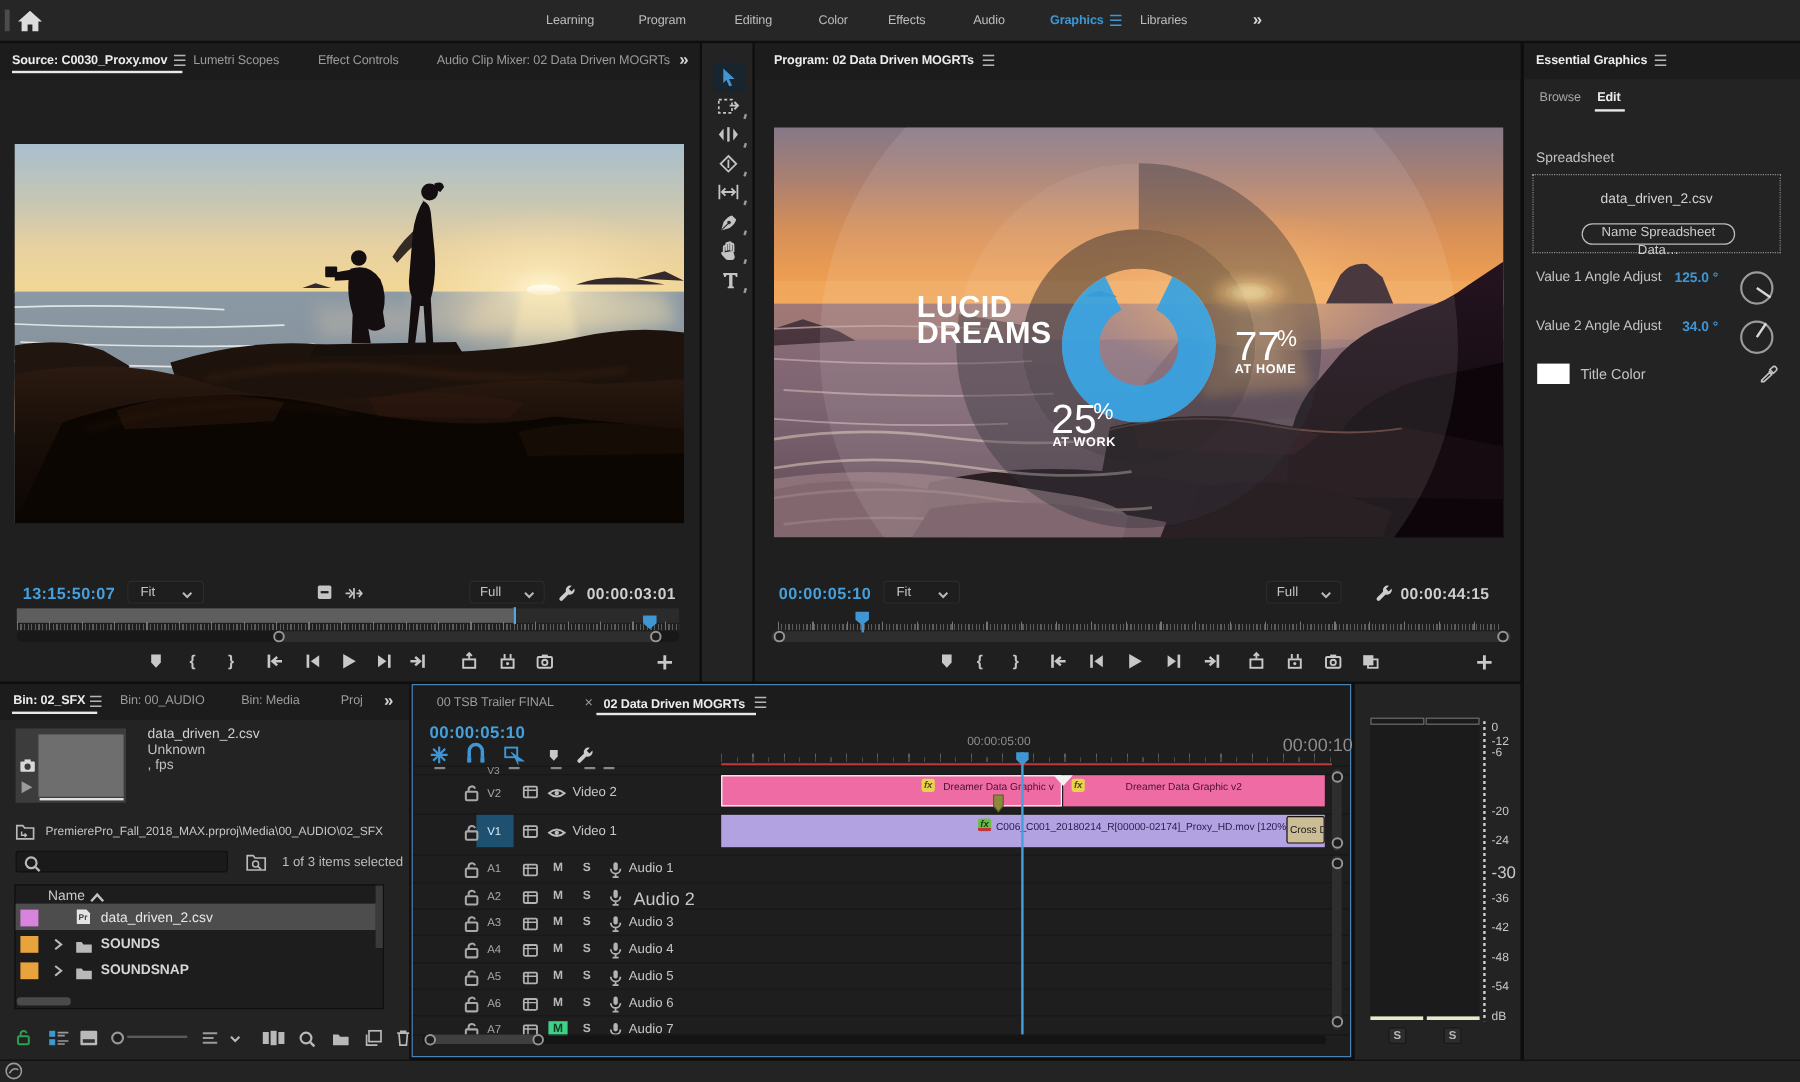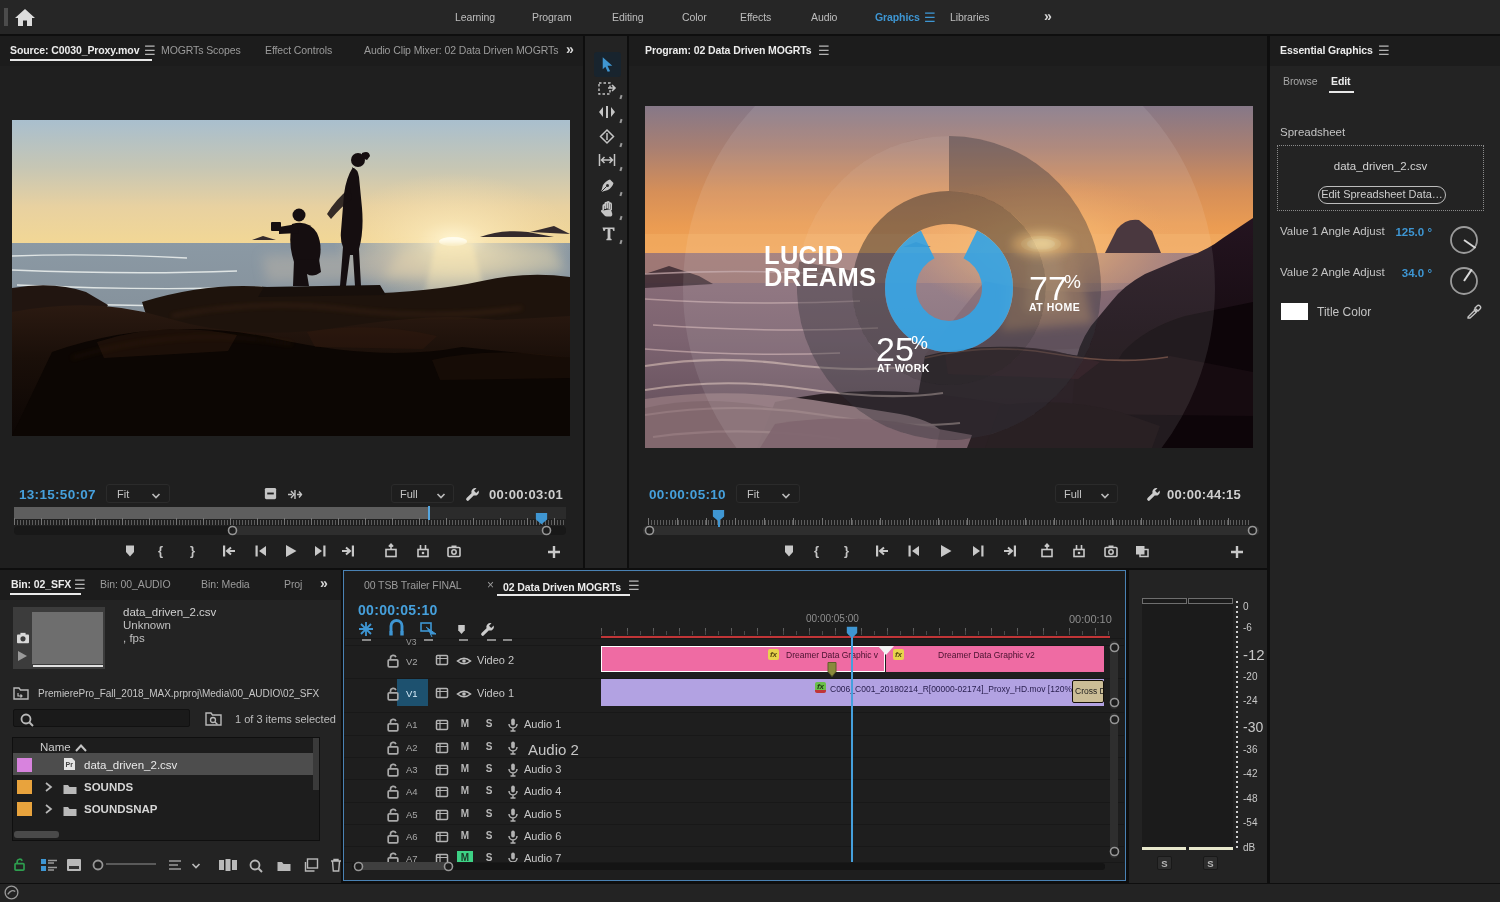--- a/index.html
+++ b/index.html
@@ -113,21 +113,21 @@
 <div class="a tabtxt" style="left:875px;top:11px;color:#3e96d3;font-weight:bold">Graphics</div>
 <div class="a ham" style="left:924px;top:10px;color:#3e96d3">☰</div>
 <div class="a tabtxt" style="left:950px;top:11px;color:#bdbdbd">Libraries</div>
 <div class="a" style="left:1044px;top:8px;font-size:14px;font-weight:bold;color:#d5d5d5">»</div>
 
 <div class="panel" style="left:0;top:36px;width:583px;height:532px;background:#1f1f1f"></div>
 <div class="a" style="left:0;top:36px;width:583px;height:30px;background:#1c1c1c"></div>
 <div class="a tabact" style="left:10px;top:44px">Source: C0030_Proxy.mov</div>
 <div class="a ham" style="left:144px;top:43px">☰</div>
 <div class="a" style="left:10px;top:59px;width:142px;height:2px;background:#e8e8e8"></div>
-<div class="a tabtxt" style="left:161px;top:44px">MOGRTs Scopes</div>
+<div class="a tabtxt" style="left:161px;top:44px">Lumetri Scopes</div>
 <div class="a tabtxt" style="left:265px;top:44px">Effect Controls</div>
 <div class="a tabtxt" style="left:364px;top:44px">Audio Clip Mixer: 02 Data Driven MOGRTs</div>
 <div class="a" style="left:566px;top:41px;font-size:14px;font-weight:bold;color:#d5d5d5">»</div>
 
 <div id="srcvid" class="a" style="left:12px;top:120px;width:558px;height:316px;background:#000;overflow:hidden">
 <svg width="558" height="316" viewBox="0 0 558 316" style="left:0;top:0">
 <defs>
 <linearGradient id="ssky" x1="0" y1="0" x2="0" y2="1">
 <stop offset="0" stop-color="#a9bfce"></stop>
           <stop offset="0.38" stop-color="#c6c6b4"></stop>
@@ -473,21 +473,21 @@
 <div class="panel" style="left:1270px;top:36px;width:230px;height:847px;background:#232323"></div>
 <div class="a" style="left:1270px;top:36px;width:230px;height:30px;background:#1c1c1c"></div>
 <div class="a tabact" style="left:1280px;top:44px">Essential Graphics</div>
 <div class="a ham" style="left:1378px;top:43px">☰</div>
 <div class="a tabtxt" style="left:1283px;top:75px;color:#a6a6a6">Browse</div>
 <div class="a tabact" style="left:1331px;top:75px">Edit</div>
 <div class="a" style="left:1329px;top:91px;width:25px;height:2px;background:#e8e8e8"></div>
 <div class="a lbl" style="left:1280px;top:126px">Spreadsheet</div>
 <div class="a" style="left:1277px;top:145px;width:207px;height:66px;border:1px dotted #8a8a8a"></div>
 <div class="a lbl" style="left:1277px;top:160px;width:207px;text-align:center;color:#d2d2d2">data_driven_2.csv</div>
-<div class="a" style="left:1318px;top:186px;width:128px;height:18px;border:1.5px solid #bcbcbc;border-radius:9px;text-align:center;font-size:11px;color:#cecece;line-height:15px">Edit Spreadsheet Data…</div>
+<div class="a" style="left:1318px;top:186px;width:128px;height:18px;border:1.5px solid #bcbcbc;border-radius:9px;text-align:center;font-size:11px;color:#cecece;line-height:15px">Name Spreadsheet Data…</div>
 <div class="a lbl" style="left:1280px;top:225px">Value 1 Angle Adjust</div>
 <div class="a" style="left:1388px;top:226px;width:44px;text-align:right;font-size:11.5px;font-weight:bold;color:#3e96d3;white-space:nowrap">125.0 °</div>
 <svg class="ic" width="30" height="30" style="left:1450px;top:226px">
     <use href="#dial"></use>
     <path d="M14,14 L25.5,22" stroke="#d8d8d8" stroke-width="2"></path>
   </svg>
 <div class="a lbl" style="left:1280px;top:266px">Value 2 Angle Adjust</div>
 <div class="a" style="left:1392px;top:267px;width:40px;text-align:right;font-size:11.5px;font-weight:bold;color:#3e96d3;white-space:nowrap">34.0 °</div>
 <svg class="ic" width="30" height="30" style="left:1450px;top:267px">
     <use href="#dial"></use>
@@ -639,21 +639,21 @@
 <svg class="ic" width="17" height="17" style="left:479px;top:621px">
     <use href="#wrench"></use>
   </svg>
 <div class="a" style="left:362px;top:639px;width:9px;height:1.5px;background:#888"></div>
 <div class="a" style="left:424px;top:639px;width:9px;height:1.5px;background:#888"></div>
 <div class="a" style="left:459px;top:639px;width:9px;height:1.5px;background:#888"></div>
 <div class="a" style="left:487px;top:639px;width:9px;height:1.5px;background:#888"></div>
 <div class="a" style="left:503px;top:639px;width:9px;height:1.5px;background:#888"></div>
 
 <div class="a" style="left:806px;top:613px;font-size:10px;color:#8e8e8e">00:00:05:00</div>
-<div class="a" style="left:1069px;top:613px;font-size:11px;color:#8e8e8e">00:00:10</div>
+<div class="a" style="left:1069px;top:613px;font-size:15px;color:#8e8e8e">00:00:10</div>
 <div class="a" style="left:601px;top:628px;width:509px;height:7px;background:repeating-linear-gradient(90deg,#5e5e5e 0 1px,transparent 1px 26px)"></div>
 <div class="a" style="left:601px;top:631px;width:509px;height:4px;background:repeating-linear-gradient(90deg,#4a4a4a 0 1px,transparent 1px 13px)"></div>
 <div class="a" style="left:601px;top:636px;width:509px;height:2px;background:#c03537"></div>
 
 <div class="a" style="left:345px;top:638px;width:779px;height:1px;background:#181818"></div>
 <div class="a" style="left:406px;top:637px;font-size:8.5px;color:#999">V3</div>
 
 <div class="a" style="left:345px;top:645px;width:779px;height:1px;background:#181818"></div>
 <svg class="ic" width="14" height="14" style="left:385px;top:653px">
     <use href="#lock"></use>
@@ -828,21 +828,21 @@
 
 <div class="panel" style="left:1129px;top:570px;width:138px;height:313px"></div>
 <div class="a" style="left:1142px;top:598px;width:91px;height:251px;background:#1b1b1b"></div>
 <div class="a" style="left:1142px;top:598px;width:45px;height:6px;border:1px solid #6e6e6e"></div>
 <div class="a" style="left:1188px;top:598px;width:45px;height:6px;border:1px solid #6e6e6e"></div>
 <div class="a" style="left:1142px;top:847px;width:44px;height:2.5px;background:#e8e8cc"></div>
 <div class="a" style="left:1189px;top:847px;width:44px;height:2.5px;background:#e8e8cc"></div>
 <div class="a" style="left:1236px;top:601px;width:2px;height:250px;background:repeating-linear-gradient(180deg,#cfcfcf 0 2px,transparent 2px 5px)"></div>
 <div class="a" style="left:1243px;top:601px;font-size:10px;color:#c8c8c8">0</div>
 <div class="a" style="left:1243px;top:622px;font-size:10px;color:#c8c8c8">-6</div>
-<div class="a" style="left:1243px;top:646px;font-size:15px;color:#c8c8c8">-12</div>
+<div class="a" style="left:1243px;top:613px;font-size:10px;color:#c8c8c8">-12</div>
 <div class="a" style="left:1243px;top:671px;font-size:10px;color:#c8c8c8">-20</div>
 <div class="a" style="left:1243px;top:695px;font-size:10px;color:#c8c8c8">-24</div>
 <div class="a" style="left:1243px;top:719px;font-size:14px;color:#c8c8c8">-30</div>
 <div class="a" style="left:1243px;top:744px;font-size:10px;color:#c8c8c8">-36</div>
 <div class="a" style="left:1243px;top:768px;font-size:10px;color:#c8c8c8">-42</div>
 <div class="a" style="left:1243px;top:793px;font-size:10px;color:#c8c8c8">-48</div>
 <div class="a" style="left:1243px;top:817px;font-size:10px;color:#c8c8c8">-54</div>
 <div class="a" style="left:1243px;top:842px;font-size:10px;color:#c8c8c8">dB</div>
 <div class="a" style="left:1157px;top:856px;width:15px;height:14px;background:#2d2d2d;border:1px solid #191919;border-radius:2px;font-size:9.5px;font-weight:bold;color:#b8b8b8;text-align:center;line-height:13px">S</div>
 <div class="a" style="left:1203px;top:856px;width:15px;height:14px;background:#2d2d2d;border:1px solid #191919;border-radius:2px;font-size:9.5px;font-weight:bold;color:#b8b8b8;text-align:center;line-height:13px">S</div>

